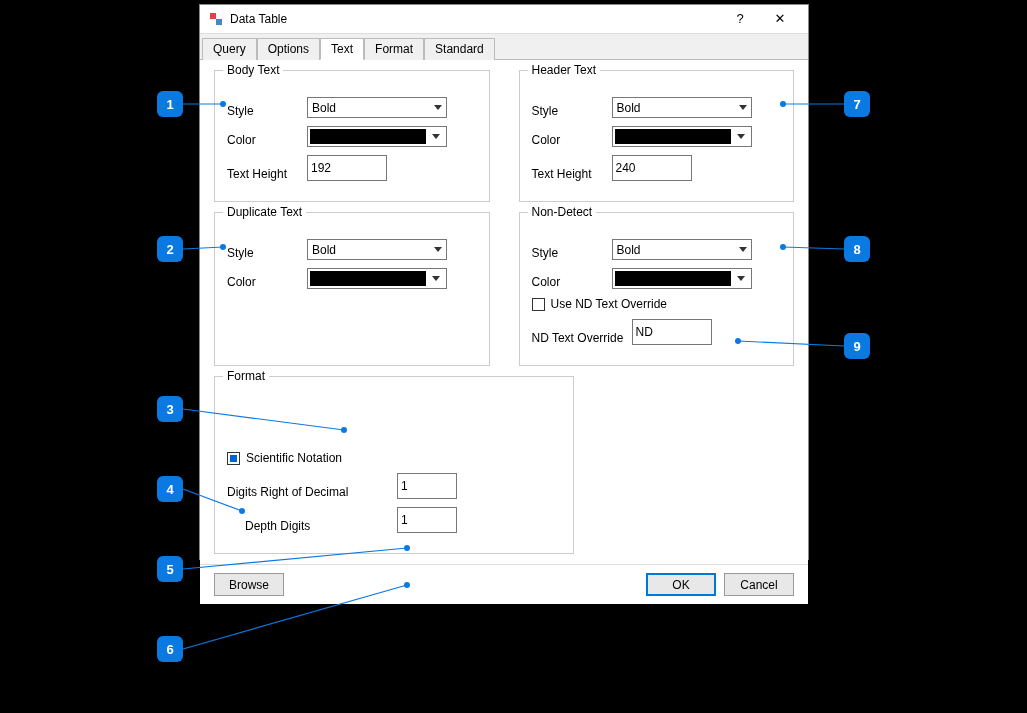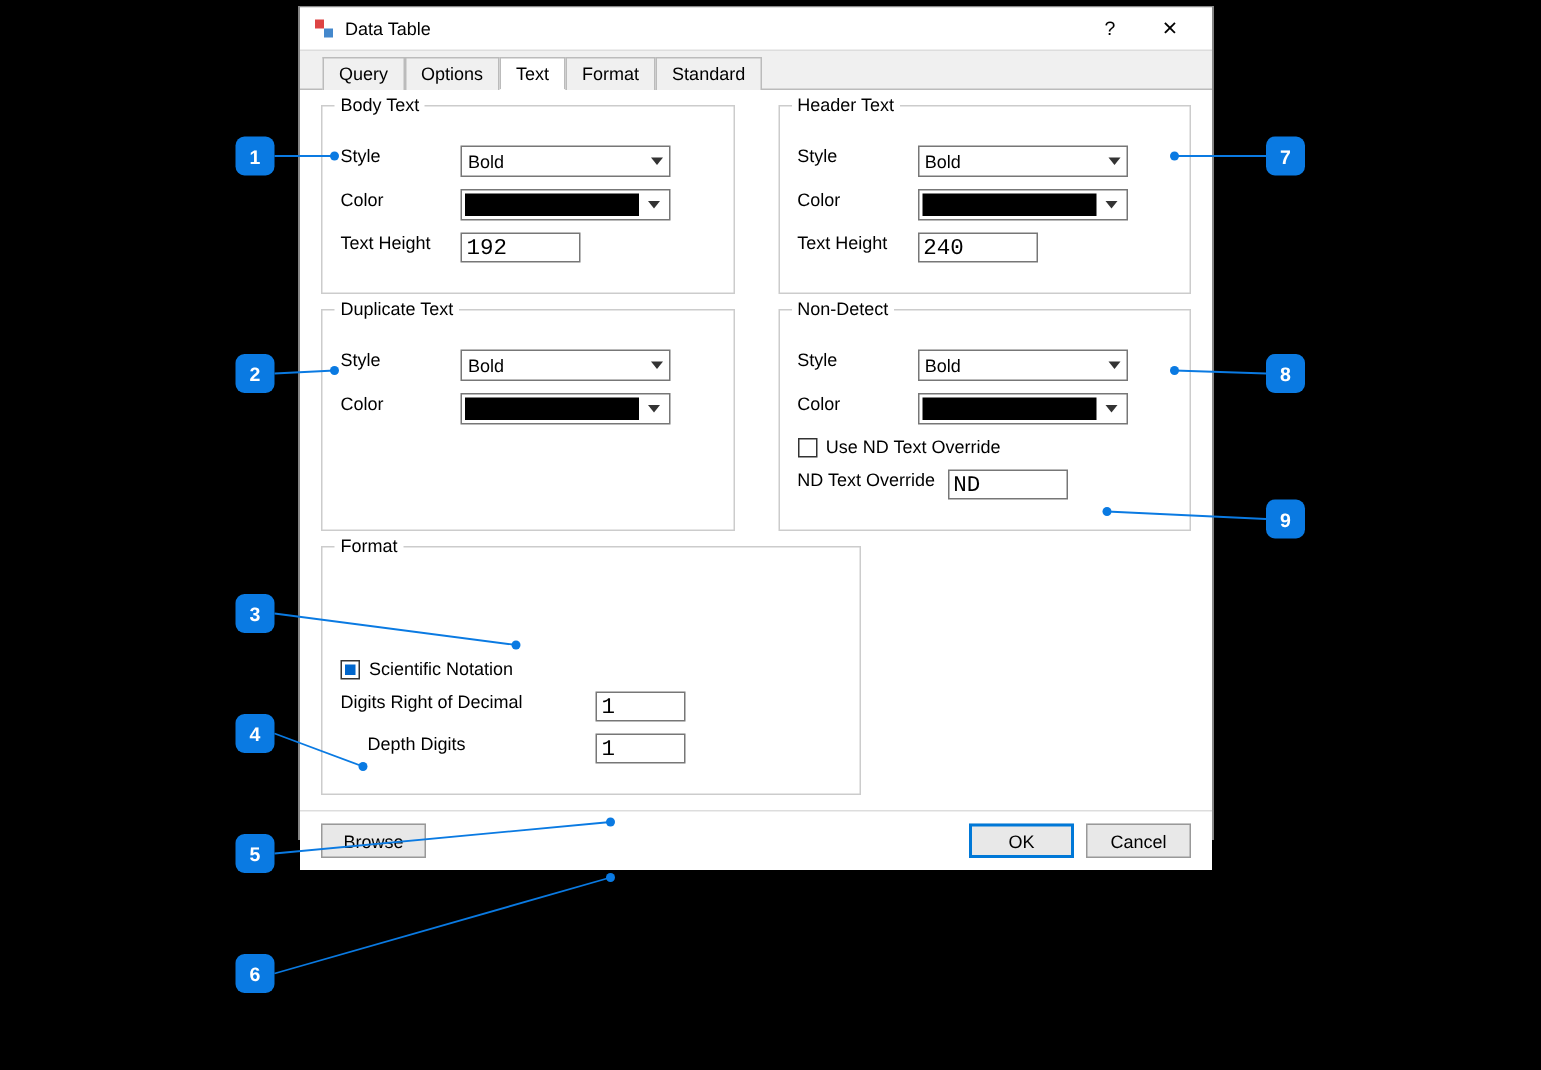--- a/index.html
+++ b/index.html
@@ -64,21 +64,21 @@
     text-align: center;
     line-height: 28px;
     cursor: pointer;
     font-size: 13px;
   }
   .tabs {
     display: flex;
     background: #f0f0f0;
     border-bottom: 1px solid #bbb;
     padding-top: 3px;
-    padding-left: 15px;
+    padding-left: 2px;
   }
   .tab {
     padding: 3px 10px;
     border: 1px solid #bbb;
     border-bottom: none;
     background: #f0f0f0;
     margin-right: 0;
     cursor: pointer;
     font-size: 12px;
     position: relative;
@@ -108,21 +108,21 @@
   .groupbox .legend {
     position: absolute;
     top: -8px;
     left: 8px;
     background: #fff;
     padding: 0 4px;
     font-size: 12px;
   }
   .fieldrow {
     display: flex;
-    align-items: flex-start;
+    align-items: flex-end;
     margin: 8px 0;
   }
   .fieldrow .lbl {
     width: 80px;
     font-size: 12px;
   }
   .fieldrow .lbl-wide {
     width: 100px;
     font-size: 12px;
   }
@@ -169,23 +169,23 @@
     top: 7px;
     width: 0; height: 0;
     border-left: 4px solid transparent;
     border-right: 4px solid transparent;
     border-top: 5px solid #333;
   }
   .textinput {
     border: 1px solid #777;
     height: 20px;
     width: 80px;
-    padding: 0 3px;
-    font-size: 15px;
-    font-family: Liberation Mono, monospace;
+    padding: 12px 3px;
+    font-size: 12px;
+    font-family: Liberation Sans, sans-serif;
   }
   .checkbox-row {
     display: flex;
     align-items: center;
     margin: 6px 0;
   }
   .checkbox {
     width: 13px;
     height: 13px;
     border: 1px solid #333;

